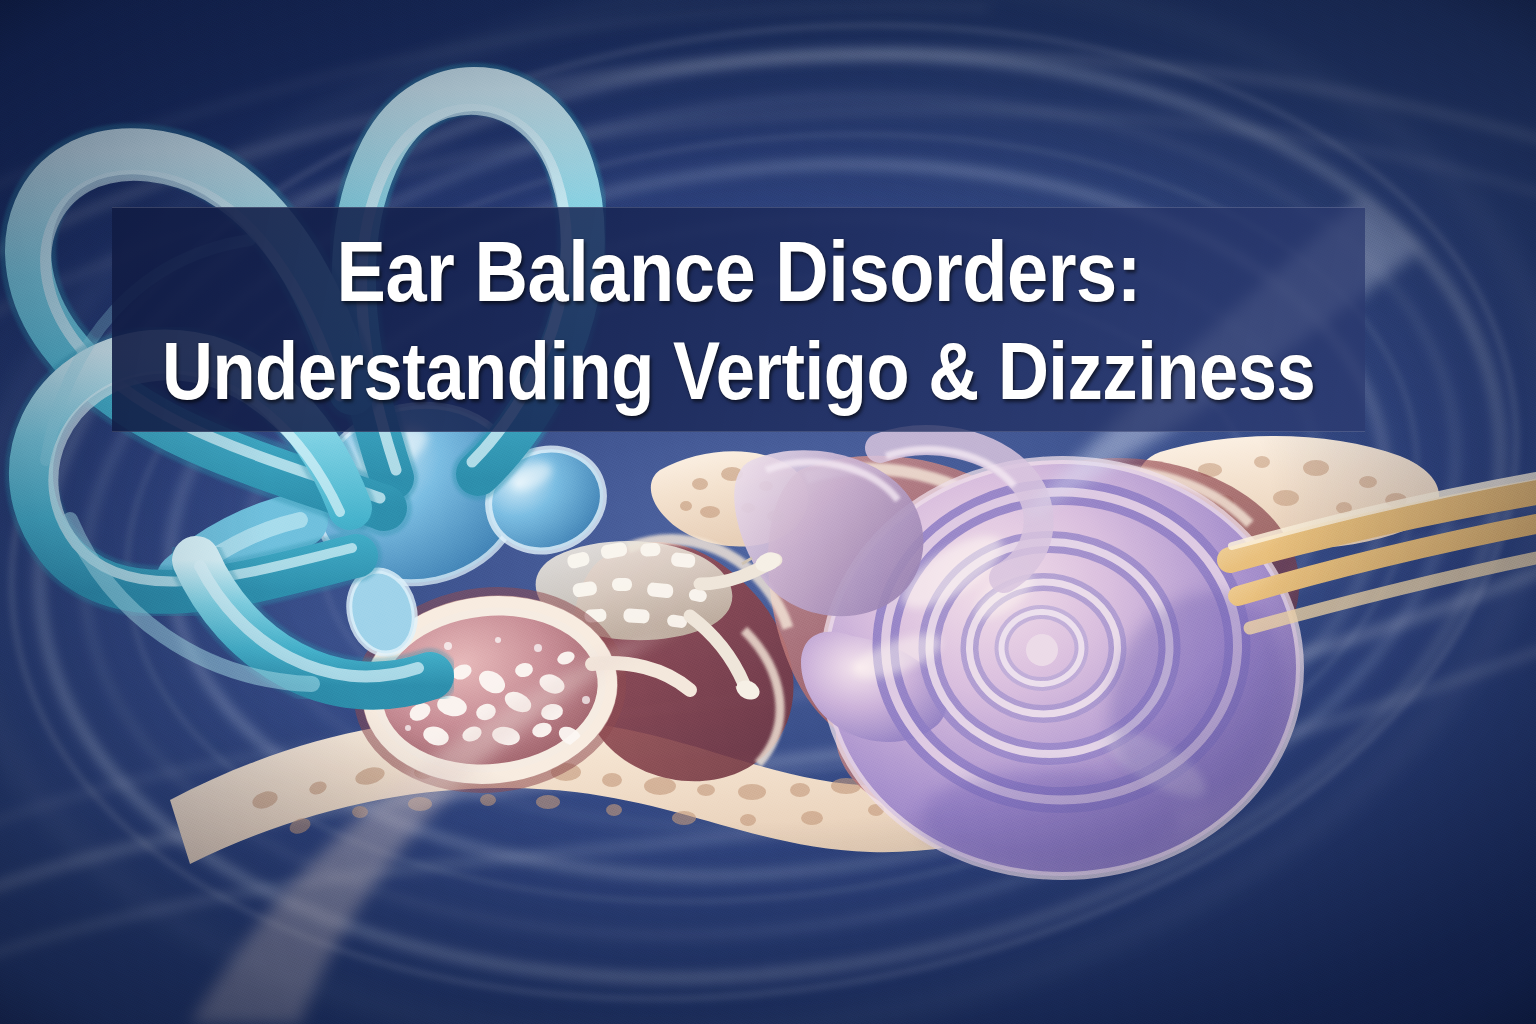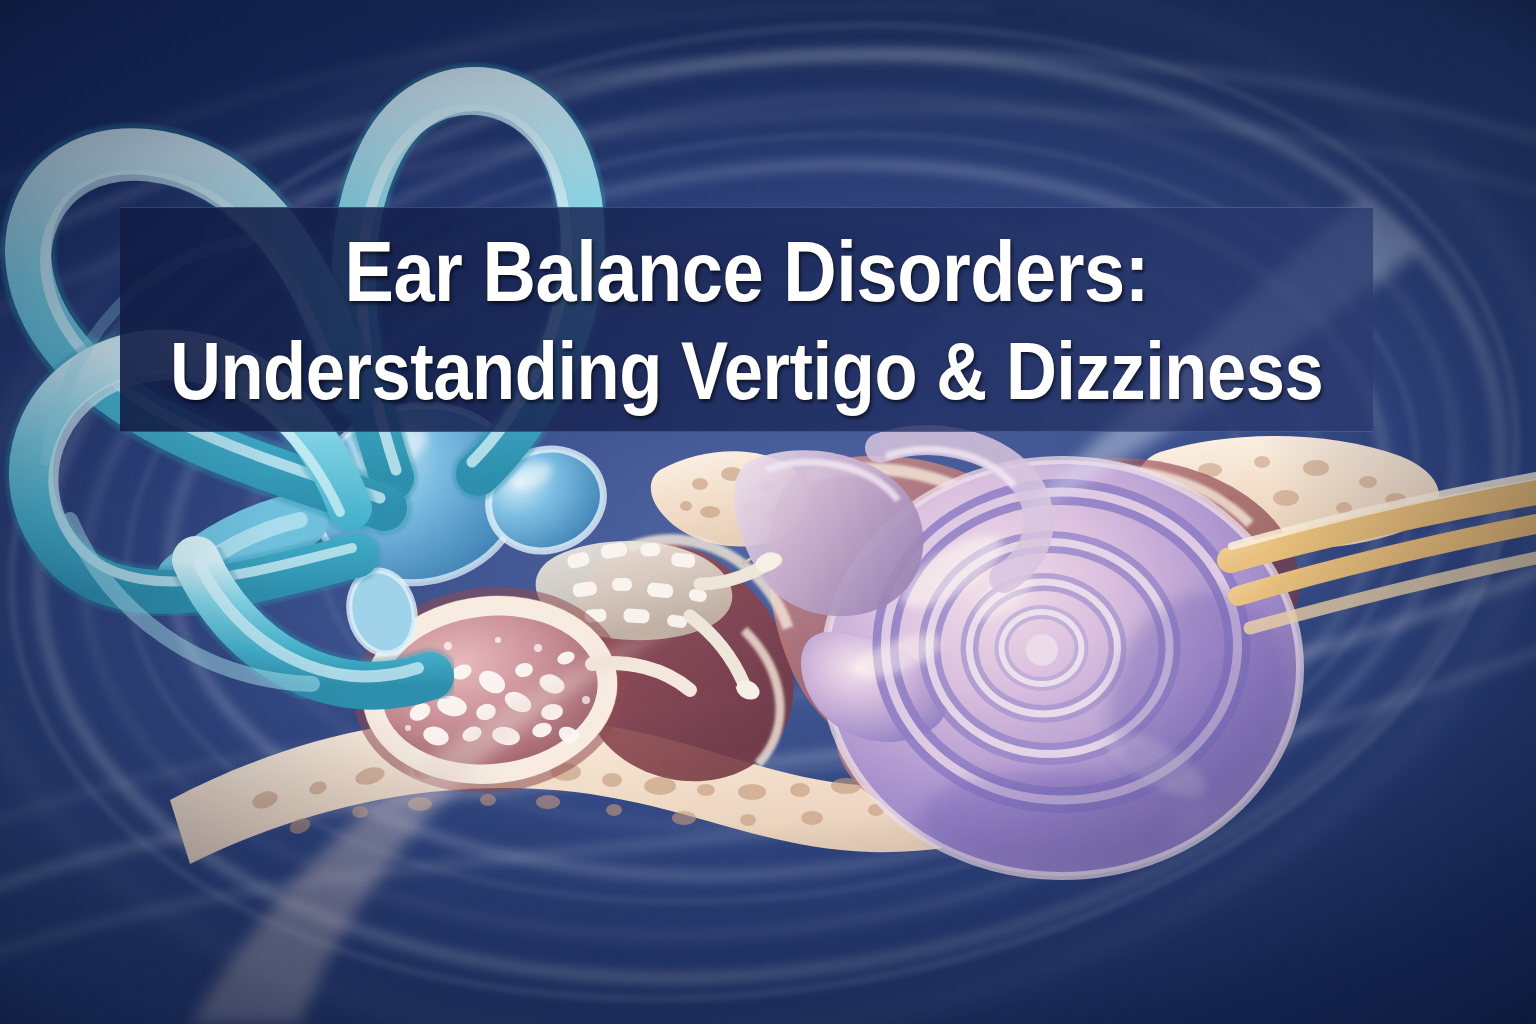--- a/index.html
+++ b/index.html
@@ -44,21 +44,21 @@
 
   
   .swirls { position:absolute; inset:0; pointer-events:none; }
 
   
   .art { position: absolute; inset: 0; }
 
   
   .banner {
     position: absolute;
-    left: 120px;
+    left: 112px;
     top: 207px;
     width: 1253px;
     height: 225px;
     background: linear-gradient(100deg, rgba(17,28,68,0.90) 0%, rgba(22,35,80,0.86) 30%, rgba(30,44,94,0.80) 62%, rgba(44,58,112,0.72) 100%);
     box-shadow: inset 0 1px 0 rgba(255,255,255,0.16), inset 0 -1px 0 rgba(255,255,255,0.14);
     display: flex;
     flex-direction: column;
     align-items: center;
     justify-content: center;
   }

